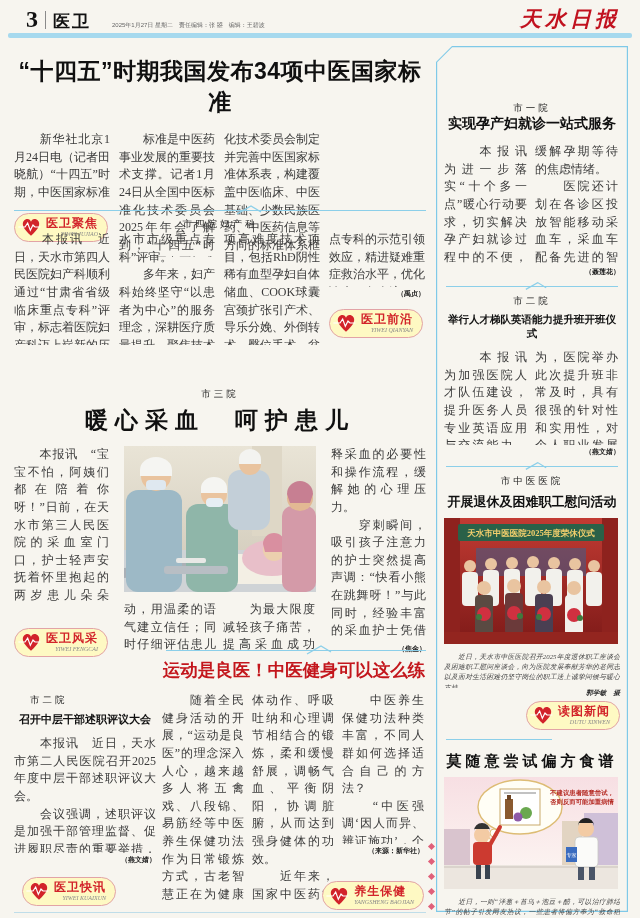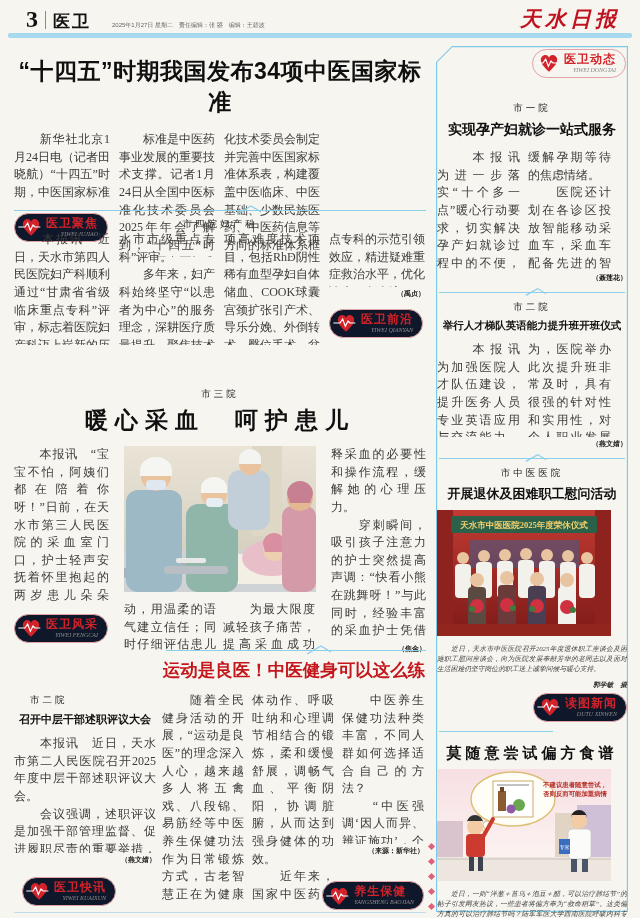--- a/index.html
+++ b/index.html
@@ -18,40 +18,40 @@
 
   
   .body7{font-size:12px;line-height:1.47;text-align:justify;white-space:pre-line;color:#3b3b3b;overflow:hidden}
   .kicker{font-family:"Liberation Sans",sans-serif;font-size:9.5px;letter-spacing:3px;text-align:center;color:#222}
   .byline{font-size:7px;text-align:right;color:#222;font-weight:700;margin-top:2px}
   .caption{font-size:6.8px;font-style:italic;line-height:1.5;text-align:justify;color:#444;overflow:hidden}
   .credit{font-size:6.8px;font-style:italic;text-align:right;color:#333;font-weight:700}
 
   
   .badge{display:flex;align-items:center;gap:4px;border:1px solid #e2a3a6;border-radius:20px;
-         padding:3px 9px 3px 5px;background:#0f172a;width:max-content}
+         padding:3px 9px 3px 5px;background:#fef9c3;width:max-content}
   .badge svg{flex:0 0 auto;overflow:visible}
   .bcn{color:#d2232a;font-family:"Liberation Sans",sans-serif;font-weight:700;font-size:12px;letter-spacing:1px;line-height:1.1}
   .bpy{color:#8a8a8a;font-style:italic;font-size:6px;text-align:right;line-height:1.1;margin-top:1px}
 
   
   .h-a1{font-family:"Liberation Sans",sans-serif;font-weight:900;font-size:23px;letter-spacing:.5px;text-align:center;color:#101010;margin:6px 2px 13px}
   .h-serif{font-weight:900;text-align:center;color:#101010}
 
   .cols{display:flex;gap:9px}
   .cyrule{position:absolute;height:1px;background:#8ccfe9}
   .cyrule svg{position:absolute;left:54%;top:-6px}
   .rdiv{position:relative;height:1px;background:#8ccfe9;margin:9px 2px 8px}
   .rdiv svg{position:absolute;left:46%;top:-6px}
 
   
   .rbox{position:absolute;left:436px;top:46px;width:192px;height:866px}
   .rbox-frame{position:absolute;inset:0;background:#7fc9e8;clip-path:polygon(16px 0,100% 0,100% 100%,0 100%,0 16px)}
   .rbox-inner{position:absolute;inset:1.2px;background:#f7f5ef;clip-path:polygon(15px 0,100% 0,100% 100%,0 100%,0 15px)}
-  .rcontent{position:absolute;inset:0;padding:56px 1px 0}
+  .rcontent{position:absolute;inset:0;padding:56px 8px 0}
   .dm{width:5px;height:5px;background:#e0607a;transform:rotate(45deg);margin:10px auto}
 </style>
 </head>
 <body>
 
 <div class="page">
 
   <div class="hl">
     <span class="pgno">3</span>
     <span class="psep"></span>
@@ -125,21 +125,21 @@
     </div>
   </section>
 
   <section style="position:absolute;left:14px;top:388px;width:412px">
     <div class="kicker">市三院</div>
     <h2 class="h-serif" style="font-size:23px;letter-spacing:7px;margin:4px 0 10px">暖心采血　呵护患儿</h2>
     <div style="display:flex;gap:15px">
       <div style="width:96px">
         <p class="body7" style="height:158px">　　本报讯　“宝宝不怕，阿姨们都在陪着你呀！”日前，在天水市第三人民医院的采血室门口，护士轻声安抚着怀里抱起的两岁患儿朵朵（化名）。旁边两位护士各司其职，一人手持玩具吸引孩子注意力，一人轻轻固定患儿手臂，采血护士则凝神观察血管走向，做好穿刺准备。
 　　朵朵因疾病需长期服药，定期监测血药浓度是调整治疗方案的关键。但两岁幼儿血管纤细，且对陌生环境和医护人员存在强烈恐惧，采血难度远超普通患儿。孩子母亲紧紧攥着衣角，眼眶泛红地说：“孩子太小了，每次采血都哭得揪心不已，真怕她受不了。”</p>
-        <div class="badge" style="margin-top:10px">
+        <div class="badge" style="margin-top:24px">
           <svg width="22" height="20" viewBox="0 0 32 30">
             <path d="M16 28 C4 18 1 10 6 5 C10 1 15 3 16 7 C17 3 22 1 26 5 C31 10 28 18 16 28 Z" fill="#d2232a"></path>
             <polyline points="-3,15 7,15 11,9 15,20 19,12 22,15 30,15" fill="none" stroke="#fff" stroke-width="1.8"></polyline>
           </svg>
           <div>
               <div class="bcn">医卫风采</div>
                <div class="bpy">YIWEI FENGCAI</div>
             </div>
         </div>
       </div>
@@ -249,36 +249,26 @@
         </div>
     </div>
   </section>
 
   <div class="cyrule" style="left:14px;top:912px;width:412px;background:#bfdde9"></div>
 
   <div class="rbox">
     <div class="rbox-frame"></div>
     <div class="rbox-inner"></div>
 
-    <div class="badge" style="position:absolute;top:3px;right:2px;background:#f7f5ef">
-      <svg width="22" height="20" viewBox="0 0 32 30">
-        <path d="M16 28 C4 18 1 10 6 5 C10 1 15 3 16 7 C17 3 22 1 26 5 C31 10 28 18 16 28 Z" fill="#d2232a"></path>
-        <polyline points="-3,15 7,15 11,9 15,20 19,12 22,15 30,15" fill="none" stroke="#fff" stroke-width="1.8"></polyline>
-      </svg>
-      <div>
-          <div class="bcn">医卫动态</div>
-           <div class="bpy">YIWEI DONGTAI</div>
-        </div>
-    </div>
 
     <div class="rcontent">
 
       <article>
         <div class="kicker">市一院</div>
-        <h3 class="h-serif" style="font-size:14px;margin:6px 0 10px">实现孕产妇就诊一站式服务</h3>
+        <h3 class="h-serif" style="font-size:14px;margin:0 0 10px">实现孕产妇就诊一站式服务</h3>
         <div style="display:flex;gap:8px">
           <p class="body7" style="width:83px;height:122px">　　本报讯　为进一步落实“十个多一点”暖心行动要求，切实解决孕产妇就诊过程中的不便，天水市第一人民医院于近日启用门诊四楼采血处，实现了孕产妇就诊一站式服务。
 　　孕产妇从进入四楼妇产诊区开始，就诊、超声、抽血等全流程操作均可在该楼层完成，无需在各楼层间来回奔波。采血处环境温馨舒适，标识清晰醒目，还设有专属座椅休息区，不仅提供热水，还循环播放孕期健康宣教视频等贴心服务，让孕产妇在舒适安心的状态下等待，最大程度</p>
           <p class="body7" style="width:83px;height:122px">缓解孕期等待的焦虑情绪。
 　　医院还计划在各诊区投放智能移动采血车，采血车配备先进的智能采血设备与信息管理系统，可根据诊区就诊流量灵活调度，将采血服务延伸到患者身边，真正实现“就近采血，即采即走”，让舒适就医的体验覆盖到每一位患者。
 　　市一院始终以患者需求为导向，以细节优化提升服务温度，把暖心行动落到实处，为广大群众提供更优质、更舒适的医疗服务。</p>
         </div>
         <div class="byline">（聂莲花）</div>
       </article>
 

